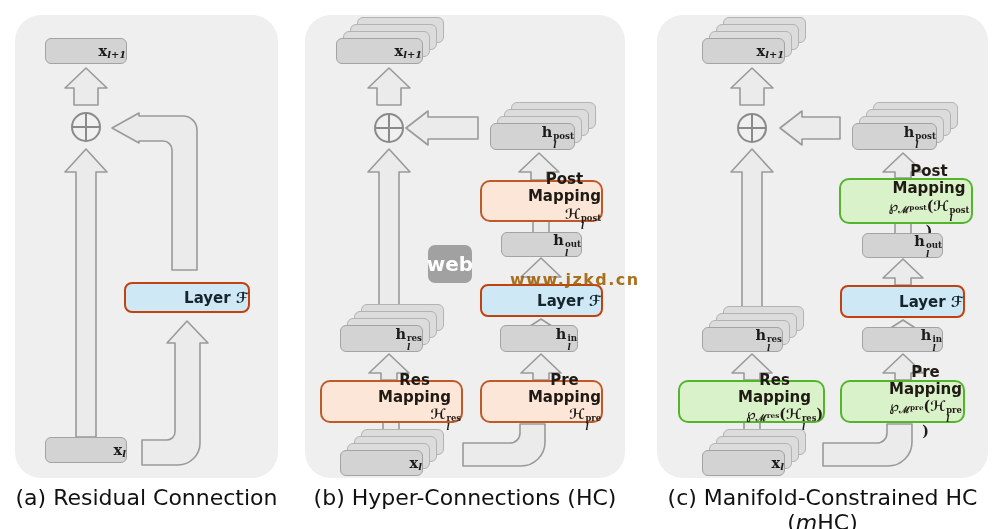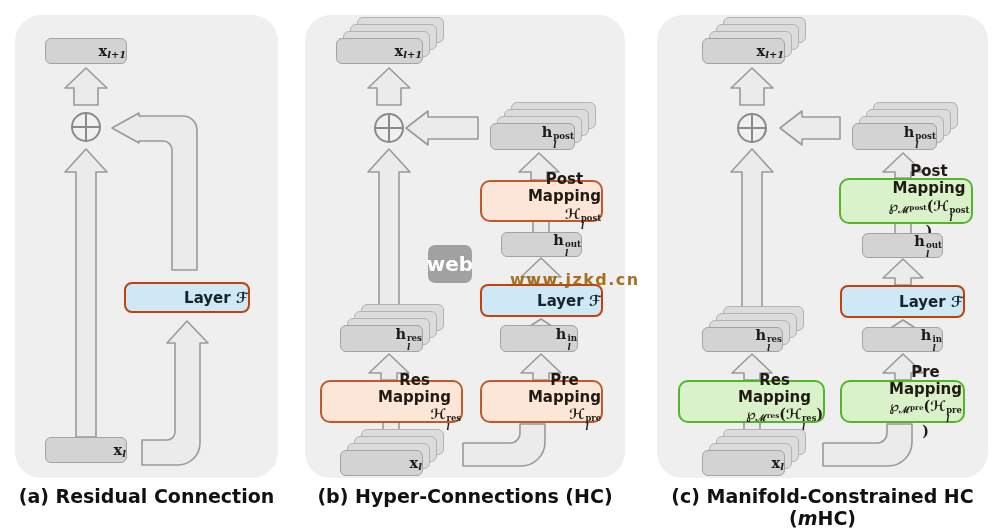--- a/index.html
+++ b/index.html
@@ -14,21 +14,21 @@
         font-family:"DejaVu Serif","Liberation Serif",serif;font-weight:700;font-size:14.5px;color:#1b1b1b;}
   .ghost{background:#dcdcdc;border:1.5px solid #b3b3b3;border-radius:6px;}
   .layerbox{background:#cfe8f6;border:2px solid #c2410c;border-radius:8px;
         font-size:15px;font-weight:600;color:#16242c;}
   .mapbox{border-radius:10px;font-weight:600;color:#201a14;line-height:1.15;padding-left:46px;}
   .mapbox .ttl{font-size:15px;font-weight:600;}
   .mapbox .fml{font-size:14px;font-weight:600;
         font-family:"DejaVu Serif","Liberation Serif",serif;}
   .hc{background:#fbe6d8;border:2px solid #bf5a28;}
   .mhc{background:#daf2ca;border:2px solid #55b42d;}
-  .caption{position:absolute;z-index:3;text-align:center;font-size:19px;font-weight:700;color:#111;}
+  .caption{position:absolute;z-index:3;text-align:center;font-size:22px;font-weight:400;color:#111;}
   
   .f-sub{font-size:68%;vertical-align:-18%;}
   .f-ssup{font-size:52%;vertical-align:16%;}
   .f-i{font-style:italic;}
   .f-scr{font-family:"DejaVu Sans","DejaVu Serif",serif;}
   .f-ss{display:inline-flex;flex-direction:column;align-items:flex-start;line-height:1.02;
         font-size:60%;vertical-align:-24%;margin-left:1px;font-weight:700;}
   .f-ss .d{font-style:italic;}
   
   .wm-badge{position:absolute;left:428px;top:245px;width:44px;height:38px;z-index:5;

